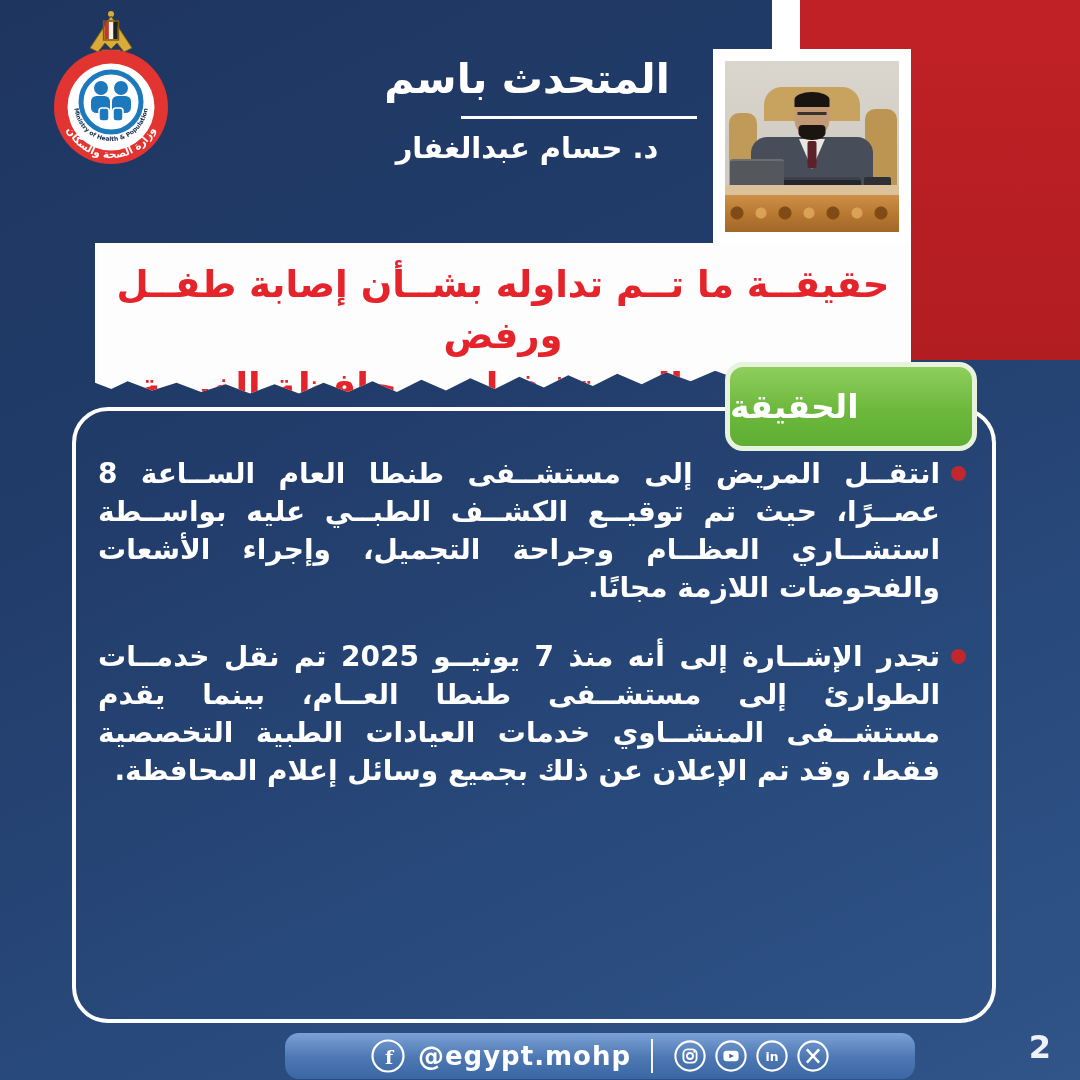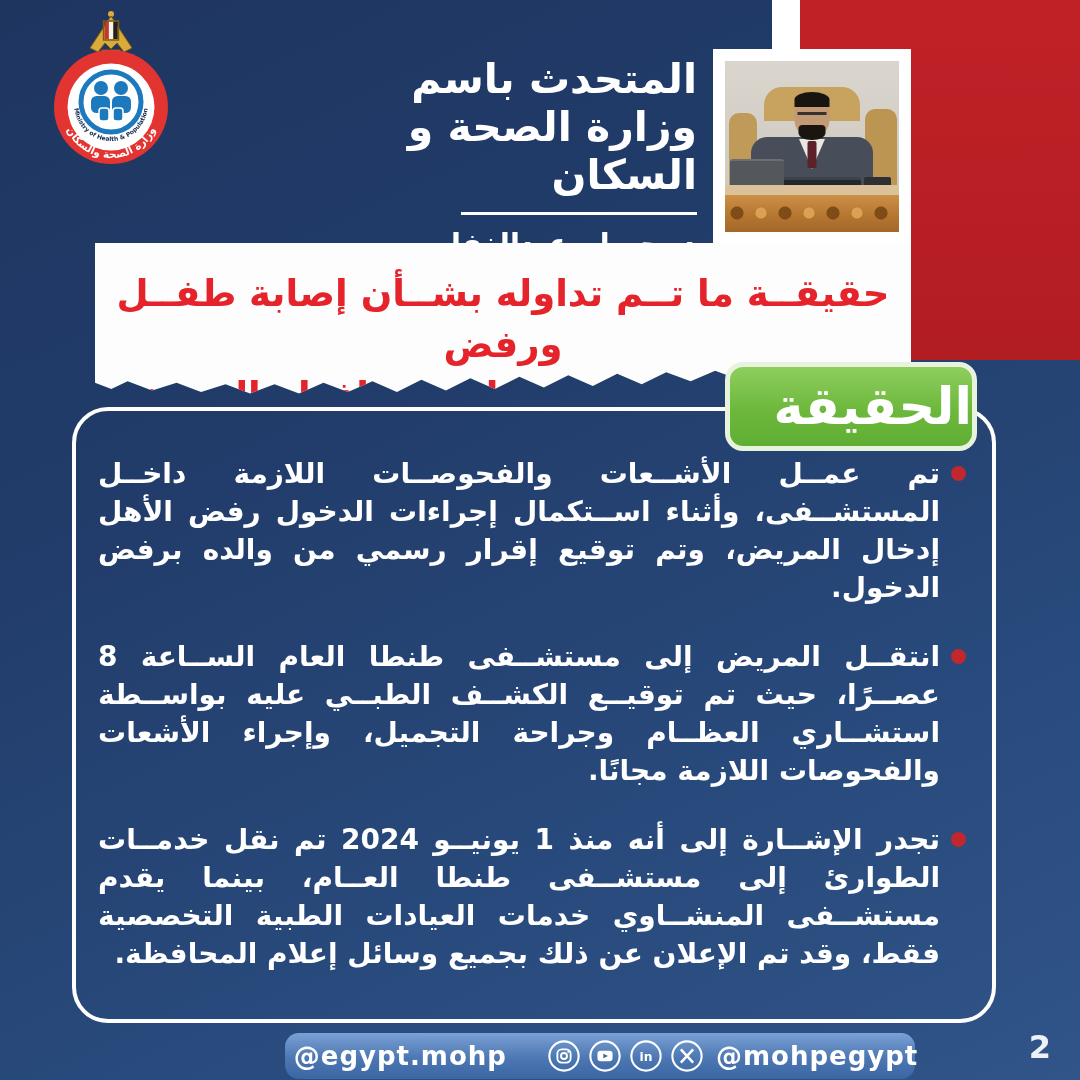--- a/index.html
+++ b/index.html
@@ -8,21 +8,21 @@
     background:linear-gradient(155deg,#1e3560 0%,#223d6b 38%,#284a7c 72%,#315489 100%);
     font-family:"DejaVu Sans",sans-serif;
   }
   
   .red-block{position:absolute;left:800px;top:0;width:280px;height:360px;
     background:linear-gradient(180deg,#c02127,#b21d22);}
   .white-strip{position:absolute;left:772px;top:0;width:28px;height:58px;background:#fff;}
   
   .logo{position:absolute;left:42px;top:6px;width:138px;height:164px;}
   
-  .title-block{position:absolute;right:383px;top:55px;width:340px;direction:rtl;text-align:right;color:#fff;}
+  .title-block{position:absolute;right:383px;top:55px;width:340px;direction:rtl;text-align:center;color:#fff;}
   .title-l1{font-size:41px;font-weight:bold;line-height:48px;}
   .title-l2{font-size:41px;font-weight:bold;line-height:48px;}
   .title-underline{width:236px;height:3px;background:#fff;margin:13px 0 0 auto;margin-right:0;}
   .speaker-name{font-size:29px;font-weight:bold;margin-top:12px;}
   
   .photo-frame{position:absolute;left:713px;top:49px;width:198px;height:195px;background:#fff;}
   .photo{position:absolute;left:12px;top:12px;right:12px;bottom:12px;overflow:hidden;
     background:linear-gradient(180deg,#dad6ce 0%,#d1cdc5 55%,#cac6be 100%);}
   .chair-left{position:absolute;left:4px;top:52px;width:28px;height:78px;background:#c09a58;border-radius:10px 10px 4px 4px;}
   .chair-right{position:absolute;right:2px;top:48px;width:32px;height:84px;background:#bd9552;border-radius:10px 10px 4px 4px;}
@@ -41,27 +41,27 @@
   .desk-top{position:absolute;left:0;bottom:37px;width:100%;height:10px;background:#dcc29b;}
   .desk-front{position:absolute;left:0;bottom:0;width:100%;height:37px;
     background:linear-gradient(180deg,#cd9047 0%,#b4752f 60%,#a2672a 100%);
     background-image:radial-gradient(circle at 12px 18px,#7f4c18 6px,rgba(0,0,0,0) 7px),
       radial-gradient(circle at 36px 18px,#d9a255 5px,rgba(0,0,0,0) 6px),
       linear-gradient(180deg,#cd9047 0%,#b4752f 60%,#a2672a 100%);
     background-size:48px 37px,48px 37px,100% 100%;}
   
   .banner{position:absolute;left:95px;top:243px;width:816px;height:152px;background:#fdfdfd;
     clip-path:polygon(0% 0%,100% 0%,100% 81%,97% 85%,94% 79%,91% 87%,88% 81%,85% 88%,82% 83%,79% 90%,76% 84%,73% 91%,70% 85%,67% 93%,64% 86%,61% 94%,58% 87%,55% 95%,52% 88%,49% 96%,46% 89%,43% 97%,40% 90%,37% 98%,34% 91%,31% 98%,28% 92%,25% 99%,22% 93%,19% 99%,16% 93%,13% 98%,10% 92%,7% 97%,4% 91%,2% 96%,0% 92%);}
-  .banner-text{direction:rtl;text-align:center;color:#e4232a;font-weight:bold;font-size:37px;line-height:51px;padding-top:25px;}
+  .banner-text{direction:rtl;text-align:center;color:#e4232a;font-weight:bold;font-size:37px;line-height:51px;padding-top:16px;}
   
   .truth-badge{position:absolute;left:725px;top:362px;width:252px;height:89px;z-index:6;
     background:linear-gradient(180deg,#8fce5d 0%,#6cb83c 55%,#5fae33 100%);
     border:5px solid #e7f3dc;border-radius:18px;box-sizing:border-box;
-    display:flex;align-items:center;justify-content:flex-start;
-    color:#fff;font-weight:bold;font-size:51px;direction:rtl;}
+    display:flex;align-items:center;justify-content:flex-end;
+    color:#fff;font-weight:bold;font-size:33px;direction:rtl;}
   
   .content-box{position:absolute;left:72px;top:407px;width:924px;height:616px;box-sizing:border-box;
     border:4px solid #fff;border-radius:36px;z-index:4;}
   .bullets{position:absolute;left:0;top:0;right:0;bottom:0;padding:44px 20px 14px 22px;
     direction:rtl;color:#fff;list-style:none;margin:0;}
   .bullets li{position:relative;padding-right:32px;margin-bottom:31px;
     font-size:28px;font-weight:bold;line-height:38px;
     text-align:justify;text-align-last:right;}
   .bullet-dot{position:absolute;right:6px;top:11px;width:15px;height:15px;border-radius:50%;background:#c1272d;}
   
@@ -117,21 +117,20 @@
         <textPath href="#arc-en" startOffset="50%" text-anchor="middle">Ministry of Health &amp; Population</textPath>
       </text>
       <text font-size="10.5" font-weight="bold" fill="#ffffff" font-family="DejaVu Sans, sans-serif">
         <textPath href="#arc-ar" startOffset="50%" text-anchor="middle">وزارة الصحة والسكان</textPath>
       </text>
     </svg>
   </div>
 
   <div class="title-block">
     <div class="title-l1">المتحدث باسم</div>
-    <div class="title-l2">وزارة الصحة و السكان</div>
     <div class="title-underline"></div>
     <div class="speaker-name">د. حسام عبدالغفار</div>
   </div>
 
   <div class="photo-frame">
     <div class="photo">
       <div class="chair-left"></div>
       <div class="chair-right"></div>
       <div class="chair-top"></div>
       <div class="person-torso"></div>
@@ -158,29 +157,25 @@
   </div>
 
   <div class="truth-badge">
     <span>الحقيقة</span>
   </div>
 
   <div class="content-box">
     <ul class="bullets">
       <li>
         <span class="bullet-dot"></span>
-        <span>تم عمــل الأشــعات والفحوصــات اللازمة داخــل المستشــفى، وأثناء اســتكمال إجراءات الدخول رفض الأهل إدخال المريض، وتم توقيع إقرار رسمي من والده برفض الدخول.</span>
-      </li>
-      <li>
-        <span class="bullet-dot"></span>
         <span>انتقــل المريض إلى مستشــفى طنطا العام الســاعة 8 عصــرًا، حيث تم توقيــع الكشــف الطبــي عليه بواســطة استشــاري العظــام وجراحة التجميل، وإجراء الأشعات والفحوصات اللازمة مجانًا.</span>
       </li>
       <li>
         <span class="bullet-dot"></span>
-        <span>تجدر الإشــارة إلى أنه منذ 1 يونيــو 2024 تم نقل خدمــات الطوارئ إلى مستشــفى طنطا العــام، بينما يقدم مستشــفى المنشــاوي خدمات العيادات الطبية التخصصية فقط، وقد تم الإعلان عن ذلك بجميع وسائل إعلام المحافظة.</span>
+        <span>تجدر الإشــارة إلى أنه منذ 7 يونيــو 2025 تم نقل خدمــات الطوارئ إلى مستشــفى طنطا العــام، بينما يقدم مستشــفى المنشــاوي خدمات العيادات الطبية التخصصية فقط، وقد تم الإعلان عن ذلك بجميع وسائل إعلام المحافظة.</span>
       </li>
     </ul>
   </div>
 
   <div class="footer-bar">
     <svg class="icon-svg" width="36" height="36" viewBox="0 0 36 36">
       <circle cx="18" cy="18" r="15.5" fill="none" stroke="#fff" stroke-width="2.2"></circle>
       <text x="19" y="25.5" font-size="19" font-weight="bold" fill="#fff" text-anchor="middle" font-family="DejaVu Serif, serif">f</text>
     </svg>
     <span class="handle">@egypt.mohp</span>
@@ -199,18 +194,17 @@
       </svg>
       <svg class="icon-svg" width="34" height="34" viewBox="0 0 36 36">
         <circle cx="18" cy="18" r="15.5" fill="none" stroke="#fff" stroke-width="2.2"></circle>
         <text x="18" y="23.5" font-size="13" font-weight="bold" fill="#fff" text-anchor="middle" font-family="DejaVu Sans, sans-serif">in</text>
       </svg>
       <svg class="icon-svg" width="34" height="34" viewBox="0 0 36 36">
         <circle cx="18" cy="18" r="15.5" fill="none" stroke="#fff" stroke-width="2.2"></circle>
         <path d="M11.5,11 L24.5,25 M24.5,11 L11.5,25" stroke="#fff" stroke-width="2.6"></path>
       </svg>
     </span>
-    <span class="handle">@mohpegypt</span>
   </div>
 
   <div class="page-num">2</div>
 
 </div>
 
 </body></html>

